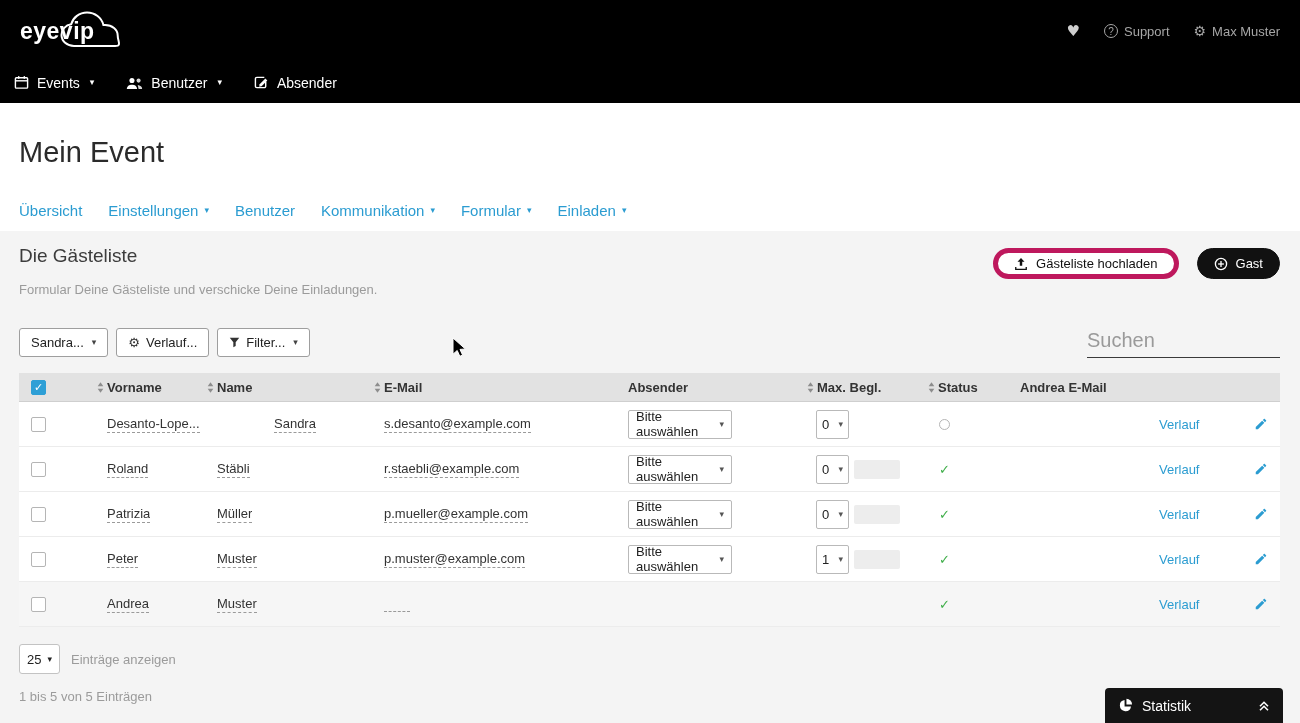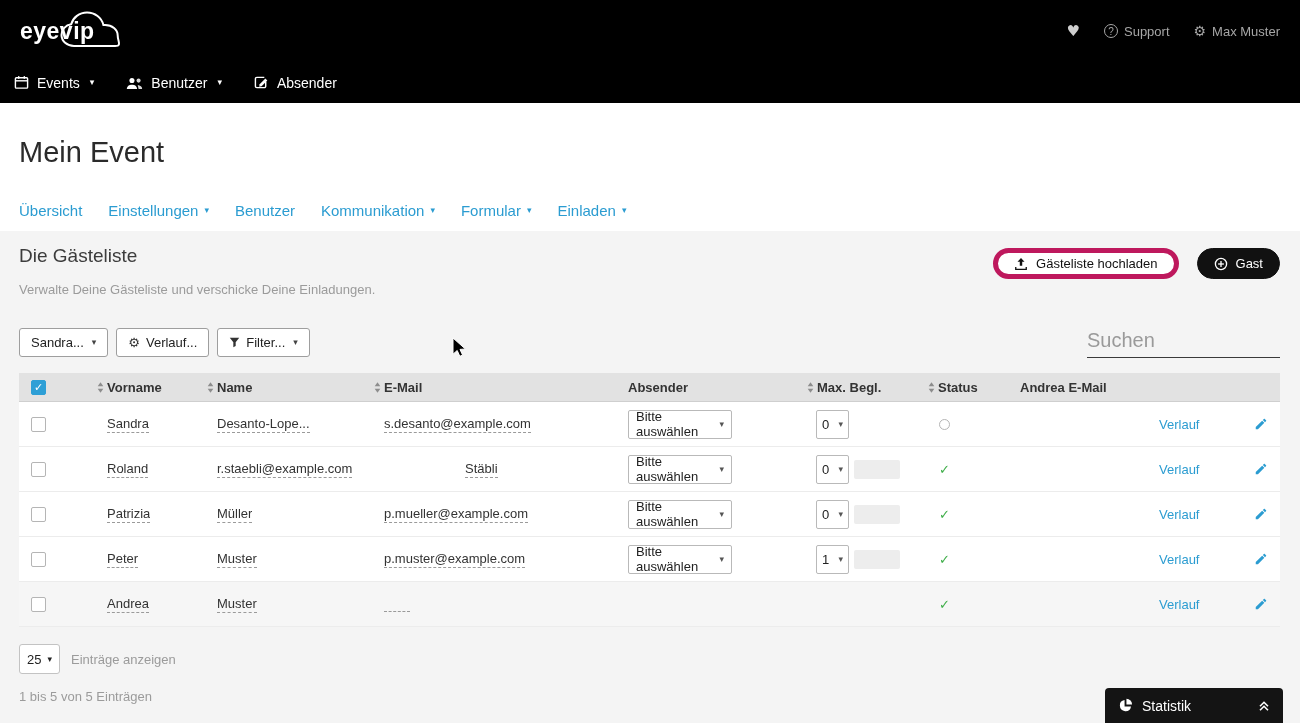--- a/index.html
+++ b/index.html
@@ -179,21 +179,21 @@
           <span>Einladen</span>
           <span class="caret">▾</span>
         </a>
     </nav>
   </div>
 
   <section class="guest-section">
     <div class="section-head">
       <div>
         <h2 class="section-title">Die Gästeliste</h2>
-        <p class="section-subtitle">Verwalte Deine Gästeliste und verschicke Deine Einladungen.</p>
+        <p class="section-subtitle">Formular Deine Gästeliste und verschicke Deine Einladungen.</p>
       </div>
       <div class="head-buttons">
         <button class="btn-outline">
           <svg width="14" height="14" viewBox="0 0 16 16">
               <path d="M8 1l4 4.3H9.4V10H6.6V5.3H4L8 1z" fill="#111"></path>
               <path d="M2 11.5v2.7h12v-2.7" fill="none" stroke="#111" stroke-width="1.5"></path>
             </svg>
           <span>Gästeliste hochladen</span>
         </button>
         <button class="btn-dark">
@@ -290,25 +290,25 @@
         <div class="cell c-letzte">
             <span>Andrea E-Mail</span>
           </div>
         <div class="cell c-actions"></div>
       </div>
 
       <div class="grow trow">
         <div class="cell c-check">
             <span class="checkbox"></span>
           </div>
+        <div class="cell c-name">
+            <span class="editable">Desanto-Lope...</span>
+          </div>
         <div class="cell c-vorname">
             <span class="editable">Sandra</span>
-          </div>
-        <div class="cell c-name">
-            <span class="editable">Desanto-Lope...</span>
           </div>
         <div class="cell c-email">
             <span class="editable">s.desanto@example.com</span>
           </div>
         <div class="cell c-absender">
             <div class="select-box w-absender">
               <span>Bitte auswählen</span>
               <span class="caret">▾</span>
             </div>
           </div>
@@ -332,25 +332,25 @@
           </div>
       </div>
 
       <div class="grow trow">
         <div class="cell c-check">
             <span class="checkbox"></span>
           </div>
         <div class="cell c-vorname">
             <span class="editable">Roland</span>
           </div>
+        <div class="cell c-name">
+            <span class="editable">Stäbli</span>
+          </div>
         <div class="cell c-email">
             <span class="editable">r.staebli@example.com</span>
-          </div>
-        <div class="cell c-name">
-            <span class="editable">Stäbli</span>
           </div>
         <div class="cell c-absender">
             <div class="select-box w-absender">
               <span>Bitte auswählen</span>
               <span class="caret">▾</span>
             </div>
           </div>
         <div class="cell c-maxbegl">
             <div class="select-box w-num">
               <span>0</span>

